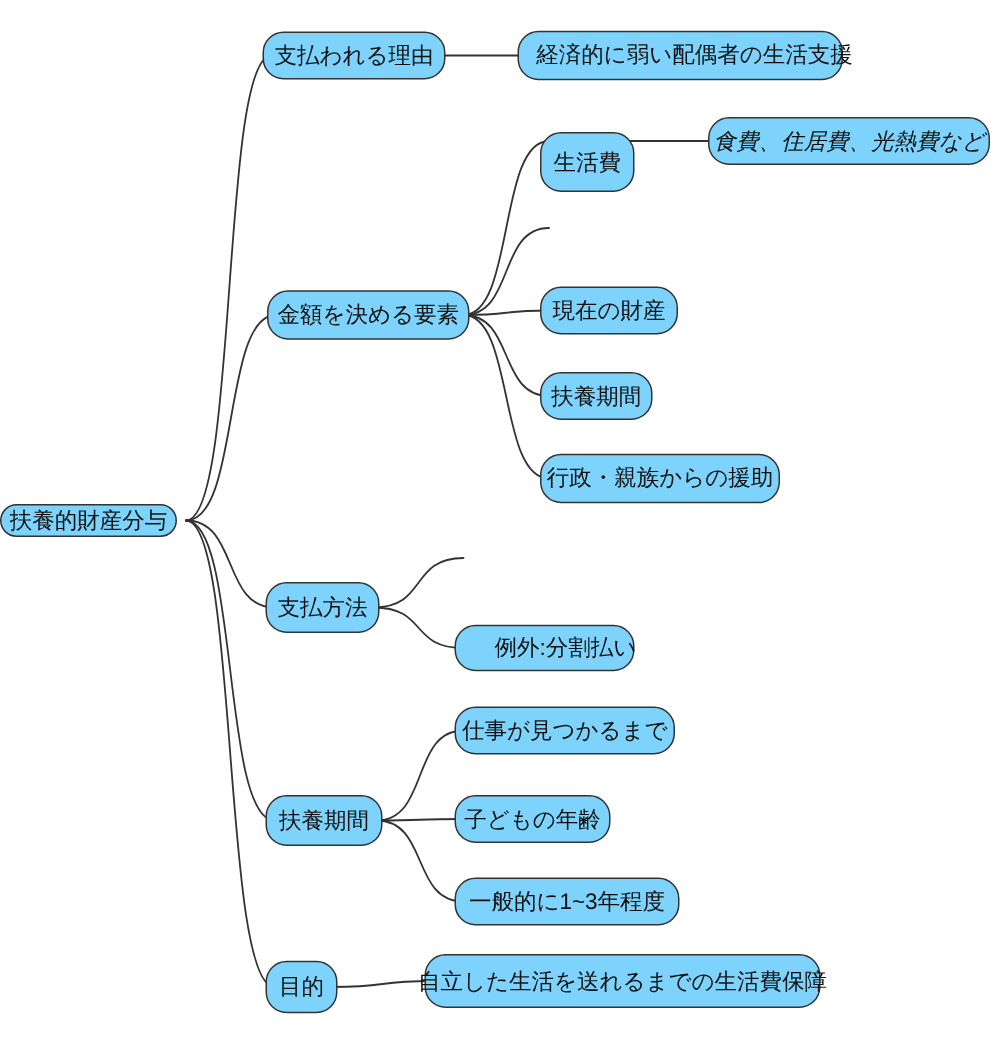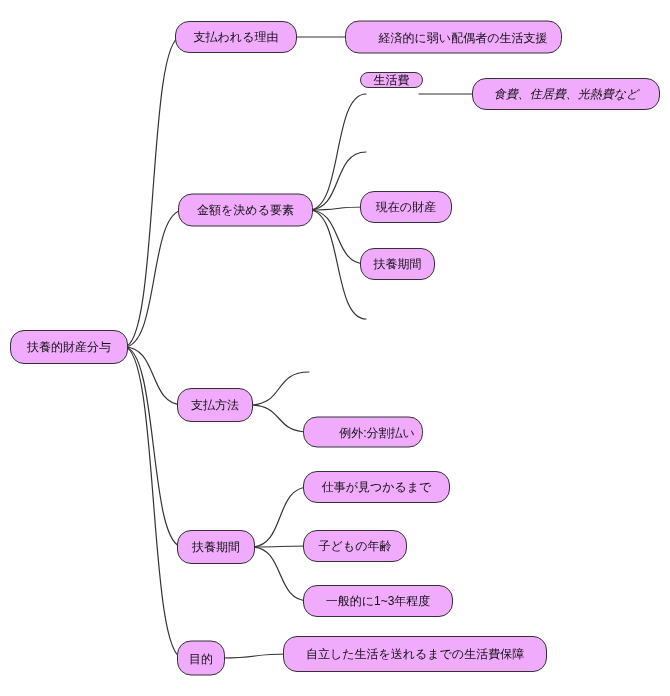--- a/index.html
+++ b/index.html
@@ -25,27 +25,27 @@
   .edges path {
     fill: none;
     stroke: #333333;
     stroke-width: 1.2;
     stroke-linecap: round;
   }
   .node {
     position: absolute;
     transform: translateY(-50%);
     box-sizing: border-box;
-    background: #f0abfc;
+    background: #7dd3fc;
     border: 1.6px solid #333333;
     border-radius: 14px;
     display: flex;
     align-items: center;
     justify-content: center;
-    font-size: 12px;
+    font-size: 15px;
     line-height: 1;
     color: #111111;
     white-space: nowrap;
     text-align: center;
   }
 </style>
 </head>
 <body>
 
 <div class="canvas">
@@ -64,37 +64,38 @@
     <path d="M309,210 C343,210 332,319 366,319"></path>
     <path d="M419,94 L478,94"></path>
     <path d="M249,405 C285,405 273,372 309,372"></path>
     <path d="M249,405 C285,405 273,432 309,432"></path>
     <path d="M251,547 C286,547 274,487 309,487"></path>
     <path d="M251,547 C286,547 274,546 309,546"></path>
     <path d="M251,547 C286,547 274,601 309,601"></path>
     <path d="M221,658 C262,658 248,654 289,654"></path>
   </svg>
 
-  <div class="node" style="left:10px; top:347px; width:118px; height:34px;">扶養的財産分与</div>
+  <div class="node" style="left:0; top:347px; width:118px; height:22px;">扶養的財産分与</div>
 
   <div class="node" style="left:175px; top:37px; width:122px; height:32px;">支払われる理由</div>
 
   <div class="node" style="left:345px; top:37px; width:217px; height:33px;padding-left:19px;">経済的に弱い配偶者の生活支援</div>
 
-  <div class="node" style="left:178px; top:210px; width:135px; height:33px;font-family:Liberation Mono, monospace;">金額を決める要素</div>
+  <div class="node" style="left:178px; top:210px; width:135px; height:33px;">金額を決める要素</div>
 
-  <div class="node" style="left:360px; top:80px; width:63px; height:16px;border-radius:12px;">生活費</div>
+  <div class="node" style="left:360px; top:108px; width:63px; height:40px;">生活費</div>
 
   <div class="node" style="left:472px; top:94px; width:188px; height:32px;font-style:italic;">食費、住居費、光熱費など</div>
 
 
   <div class="node" style="left:360px; top:207px; width:92px; height:32px;">現在の財産</div>
 
   <div class="node" style="left:360px; top:264px; width:75px; height:32px;">扶養期間</div>
 
+  <div class="node" style="left:360px; top:319px; width:160px; height:33px;">行政・親族からの援助</div>
 
   <div class="node" style="left:177px; top:405px; width:76px; height:34px;">支払方法</div>
 
 
   <div class="node" style="left:303px; top:432px; width:120px; height:31px;padding-left:28px;">例外:分割払い</div>
 
   <div class="node" style="left:177px; top:547px; width:78px; height:34px;">扶養期間</div>
 
   <div class="node" style="left:303px; top:487px; width:147px; height:32px;">仕事が見つかるまで</div>
 

